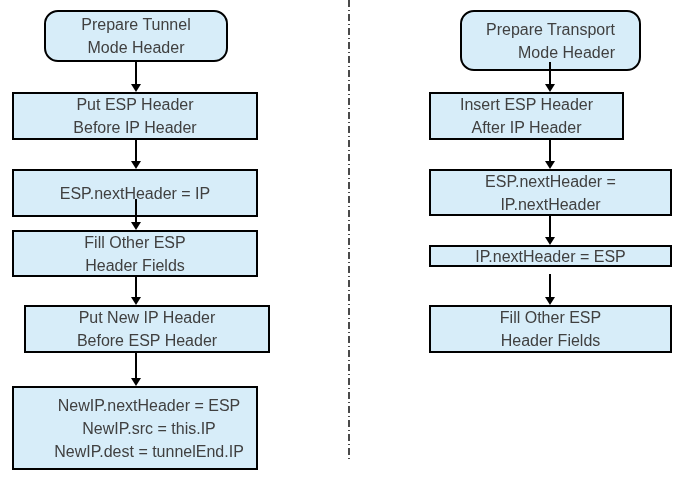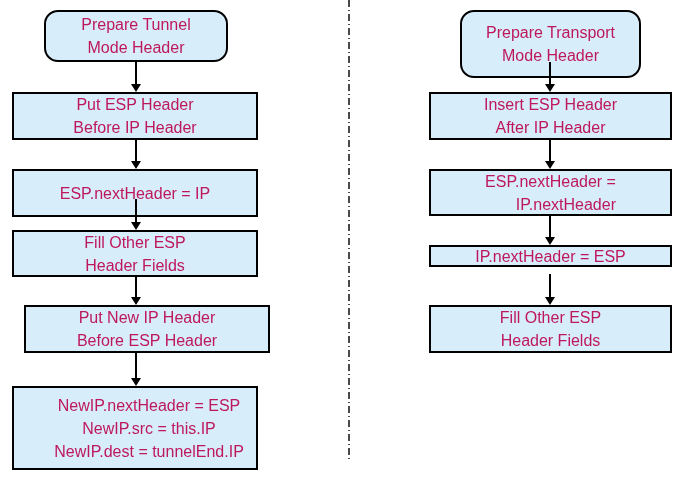--- a/index.html
+++ b/index.html
@@ -6,21 +6,21 @@
     margin: 0;
     padding: 0;
     background: #ffffff;
   }
   .canvas {
     position: relative;
     width: 695px;
     height: 482px;
     background: #ffffff;
     font-family: "Liberation Sans", sans-serif;
-    color: #be185d;
+    color: #404040;
     overflow: hidden;
   }
   .node {
     position: absolute;
     box-sizing: border-box;
     background: #d7edf9;
     border: 2px solid #000000;
     display: flex;
     align-items: center;
     justify-content: center;
@@ -112,37 +112,37 @@
       <div class="shaft"></div>
       <div class="head"></div>
     </div>
 
     <div class="node" style="left:12px; top:386px; width:246px; height:84px;padding-left:28px;">NewIP.nextHeader = ESP
 NewIP.src = this.IP
 NewIP.dest = tunnelEnd.IP</div>
   </div>
 
   <div>
-    <div class="node rounded" style="left:460px; top:10px; width:181px; height:68px;">Prepare Transport
+    <div class="node rounded" style="left:460px; top:10px; width:181px; height:61px;text-align:right;">Prepare Transport
 Mode Header</div>
 
     <div class="arrow" style="left:544px; top:62px; height:30px;">
       <div class="shaft"></div>
       <div class="head"></div>
     </div>
 
-    <div class="node" style="left:429px; top:92px; width:243px; height:48px;">Insert ESP Header
+    <div class="node" style="left:429px; top:92px; width:195px; height:48px;">Insert ESP Header
 After IP Header</div>
 
     <div class="arrow" style="left:544px; top:140px; height:29px;">
       <div class="shaft"></div>
       <div class="head"></div>
     </div>
 
-    <div class="node" style="left:429px; top:169px; width:243px; height:47px;text-align:right;">ESP.nextHeader =
+    <div class="node" style="left:429px; top:169px; width:243px; height:47px;">ESP.nextHeader =
 IP.nextHeader</div>
 
     <div class="arrow" style="left:544px; top:216px; height:29px;">
       <div class="shaft"></div>
       <div class="head"></div>
     </div>
 
     <div class="node" style="left:429px; top:245px; width:243px; height:22px;">IP.nextHeader = ESP</div>
 
     <div class="arrow" style="left:544px; top:274px; height:31px;">

